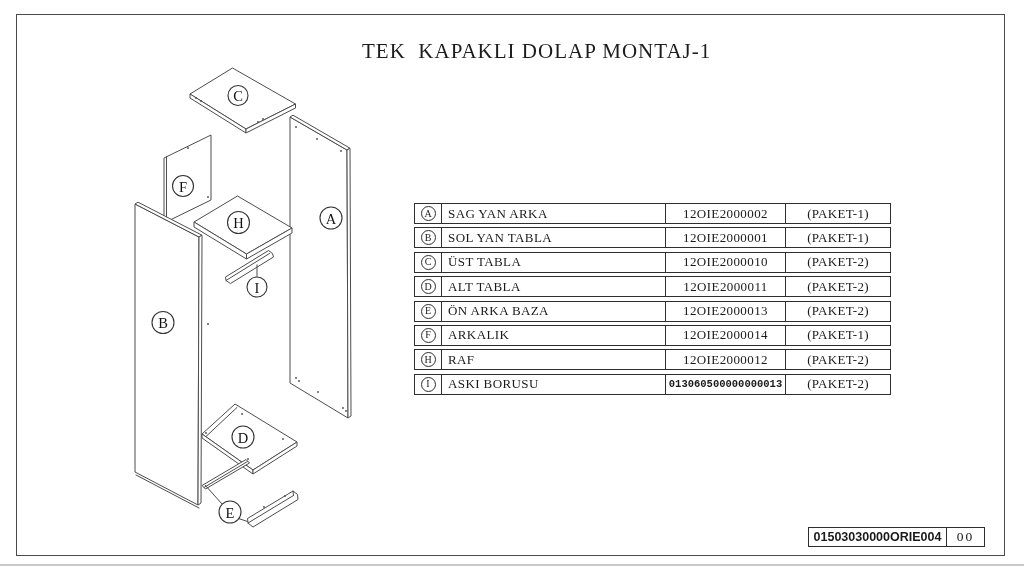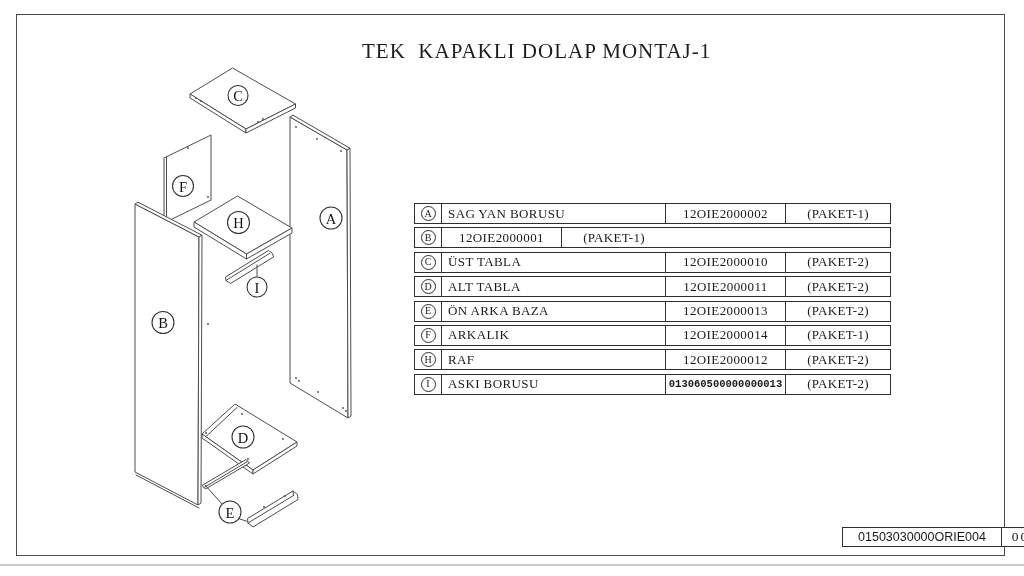--- a/index.html
+++ b/index.html
@@ -20,21 +20,21 @@
   .c-name{flex:1;padding-left:6px;border-right:1px solid #2e2e2e;font-size:13px;letter-spacing:0.4px;}
   .c-code{width:120px;justify-content:center;border-right:1px solid #2e2e2e;font-size:13px;letter-spacing:0.4px;}
   .c-paket{width:104px;justify-content:center;font-size:13px;letter-spacing:0.3px;}
   .badge{width:15px;height:15px;border:1px solid #2e2e2e;border-radius:50%;box-sizing:border-box;
         display:flex;align-items:center;justify-content:center;font-size:10px;line-height:1;}
   .code-small{font-family:Liberation Mono, monospace;font-weight:bold;font-size:10.5px;letter-spacing:0;}
   
   #footer-box{position:absolute;left:808px;top:527px;height:20px;display:flex;}
   .fcell{height:20px;box-sizing:border-box;border:1px solid #2e2e2e;display:flex;
         align-items:center;justify-content:center;background:#fff;}
-  #footer-code{width:160px;font-family:"Liberation Sans",sans-serif;font-weight:normal;font-size:12.5px;margin-left:34px;}
+  #footer-code{width:139px;font-family:"Liberation Sans",sans-serif;font-weight:bold;font-size:12.5px;}
   #footer-rev{width:39px;margin-left:-1px;font-size:13.5px;letter-spacing:2px;text-align:right;}
   
   #drawing{position:absolute;left:0;top:0;}
   .face{fill:#ffffff;stroke:#4d4d4d;stroke-width:1;stroke-linejoin:round;}
   .edge{fill:none;stroke:#4d4d4d;stroke-width:1;stroke-linejoin:round;stroke-linecap:round;}
   .leader{fill:none;stroke:#4d4d4d;stroke-width:1;}
   .lblc{fill:#ffffff;stroke:#333333;stroke-width:1.1;}
   .lblt{fill:#111111;font-family:"Liberation Serif",serif;font-size:14.5px;text-anchor:middle;dominant-baseline:central;}
   .hole{fill:#4d4d4d;}
 </style>
@@ -159,29 +159,30 @@
       <text class="lblt" x="230" y="512.5">E</text>
     </g>
   </svg>
 
   <div id="parts-table">
 
     <div class="prow">
       <div class="cell c-letter">
           <span class="badge">A</span>
         </div>
-      <div class="cell c-name">SAG YAN BORUSU</div>
+      <div class="cell c-name">SAG YAN ARKA</div>
       <div class="cell c-code">12OIE2000002</div>
       <div class="cell c-paket">(PAKET-1)</div>
     </div>
 
     <div class="prow">
       <div class="cell c-letter">
           <span class="badge">B</span>
         </div>
+      <div class="cell c-name">SOL YAN TABLA</div>
       <div class="cell c-code">12OIE2000001</div>
       <div class="cell c-paket">(PAKET-1)</div>
     </div>
 
     <div class="prow">
       <div class="cell c-letter">
           <span class="badge">C</span>
         </div>
       <div class="cell c-name">ÜST TABLA</div>
       <div class="cell c-code">12OIE2000010</div>

